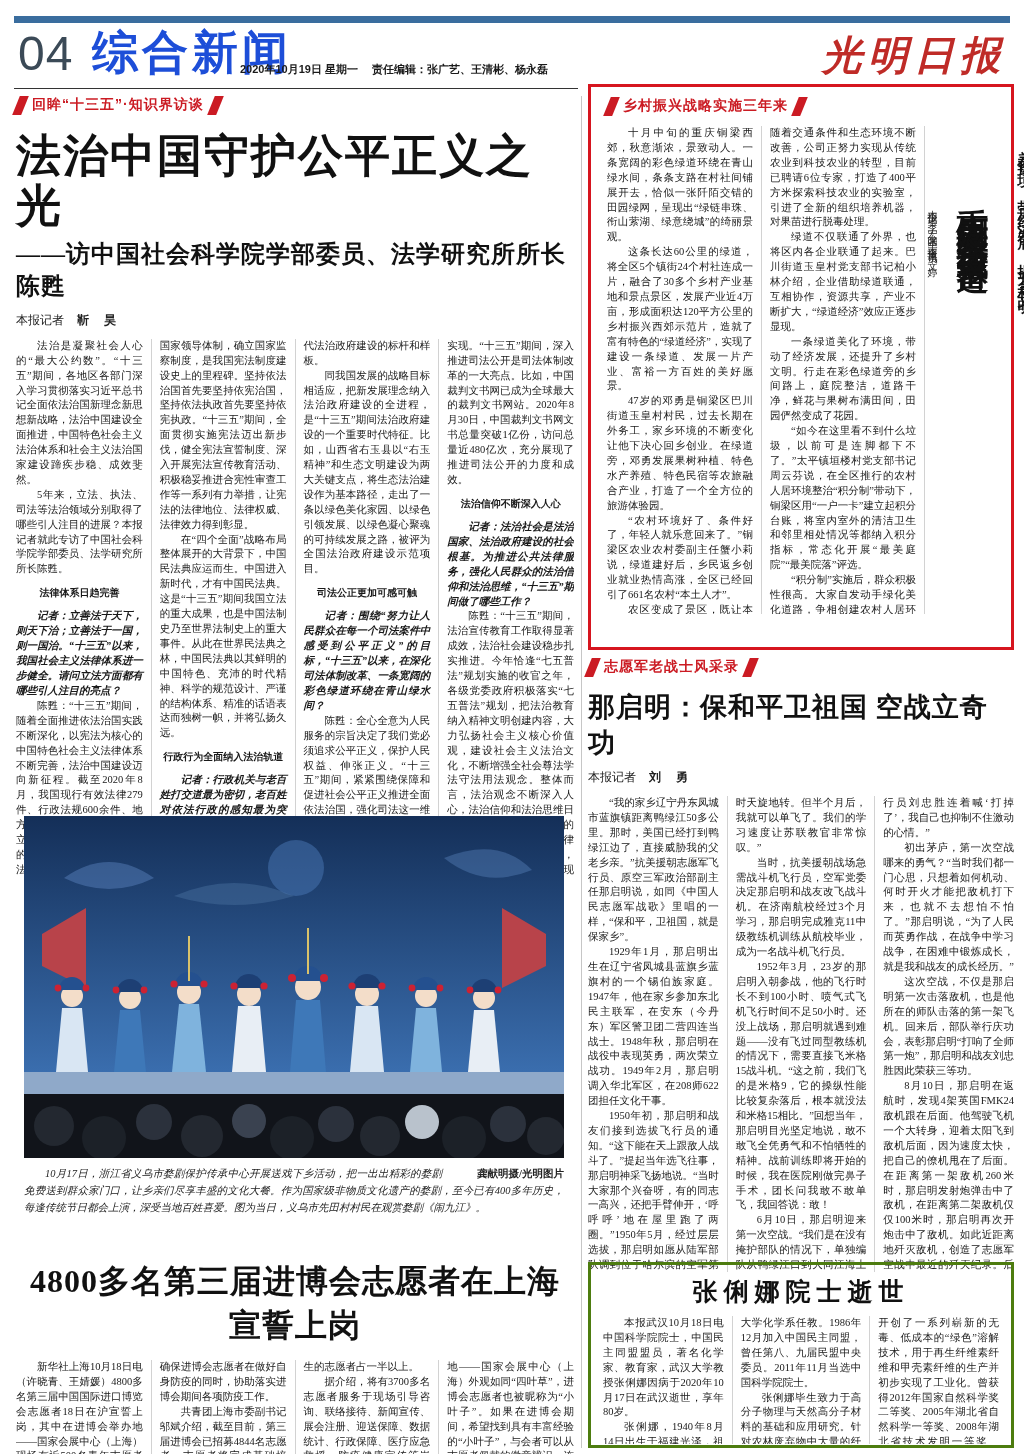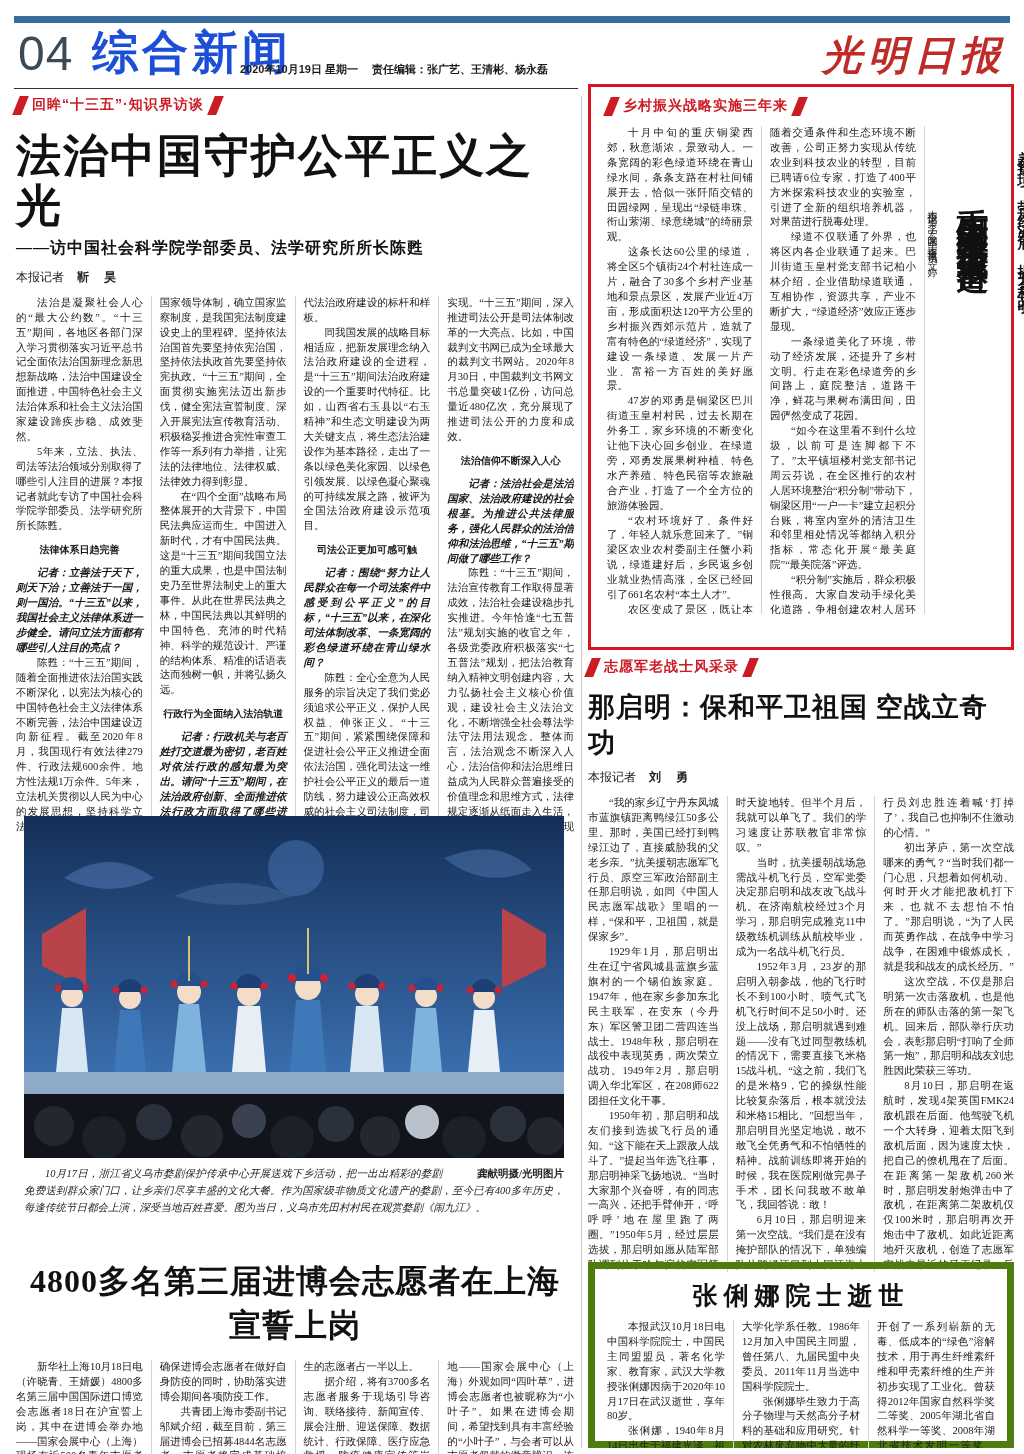--- a/index.html
+++ b/index.html
@@ -16,21 +16,21 @@
   .logo{position:absolute;right:18px;top:28px;font-size:40px;font-weight:bold;font-style:italic;
            color:#bf2b27;letter-spacing:6px;font-family:"DejaVu Serif",serif;}
   .hrule{position:absolute;left:14px;top:88px;width:564px;height:1px;background:#333;}
   .vdivider{position:absolute;left:581px;top:96px;width:1px;height:1352px;background:#c6c6c6;}
   
   .kicker{display:flex;align-items:flex-start;gap:7px;color:#cb1b23;font-weight:bold;
           font-size:14px;font-family:"Liberation Sans",sans-serif;letter-spacing:1px;}
   .slash{display:inline-block;width:9px;height:19px;background:#cb1b23;transform:skewX(-22deg);}
   
   .headline1{font-size:45px;font-weight:900;letter-spacing:2px;margin:16px 0 6px 0;line-height:1.12;}
-  .dek{font-size:16px;font-weight:600;margin:4px 0 10px 0;letter-spacing:1px;}
+  .dek{font-size:24px;font-weight:600;margin:4px 0 10px 0;letter-spacing:1px;}
   .byline{font-size:12px;margin:0 0 10px 0;color:#222;}
   .byline b{margin-left:10px;letter-spacing:6px;}
   .cols{display:flex;margin-top:4px;}
   .col{flex:1;padding:0 8px;border-right:1px solid #d2d2d2;overflow:hidden;
        font-size:10.5px;line-height:1.42;text-align:justify;color:#191919;}
   .col:first-child{padding-left:0;}
   .col:last-child{border-right:none;padding-right:0;}
   .bp{margin:0;text-indent:2em;}
   .bp.cont{text-indent:0;}
   .bp.q{font-style:italic;font-weight:600;}
@@ -58,21 +58,21 @@
   .shoulder{font-size:15px;font-weight:bold;letter-spacing:7px;margin-left:20px;
             font-family:"Liberation Sans",sans-serif;}
   .vtitle{font-size:32px;font-weight:900;letter-spacing:5px;margin-top:44px;margin-left:12px;}
   .vbyline{font-size:10px;margin-top:64px;letter-spacing:2px;color:#222;}
   
   .veteran{position:absolute;left:588px;top:658px;width:426px;}
   .veteran h2{font-size:27px;font-weight:900;margin:12px 0 8px 0;letter-spacing:1px;}
   .veteran .cols .col{height:476px;}
   
   .obit{position:absolute;left:588px;top:1262px;width:426px;height:186px;
-        border:7px solid #4d7c0f;box-sizing:border-box;padding:8px 12px;}
+        border:3px solid #4d7c0f;box-sizing:border-box;padding:8px 12px;}
   .obit h3{font-size:25px;font-weight:900;text-align:center;margin:2px 0 8px 0;letter-spacing:6px;}
   .obit .cols .col{height:128px;}
 </style>
 </head>
 <body>
 
 <div class="page">
 
   <div class="topbar"></div>
   <div class="pagenum">04</div>

